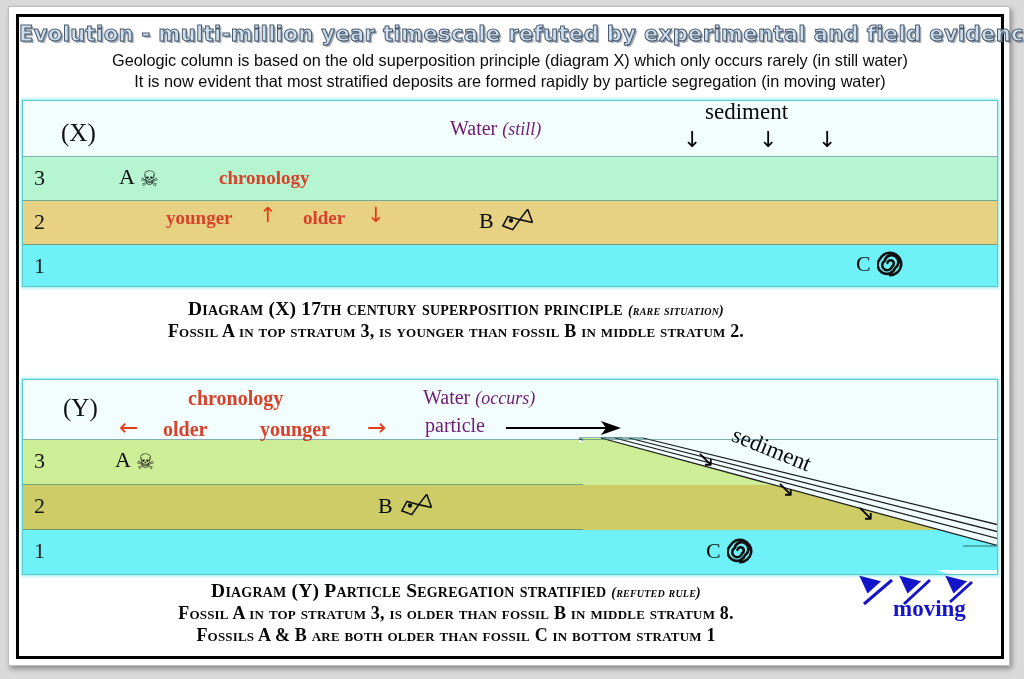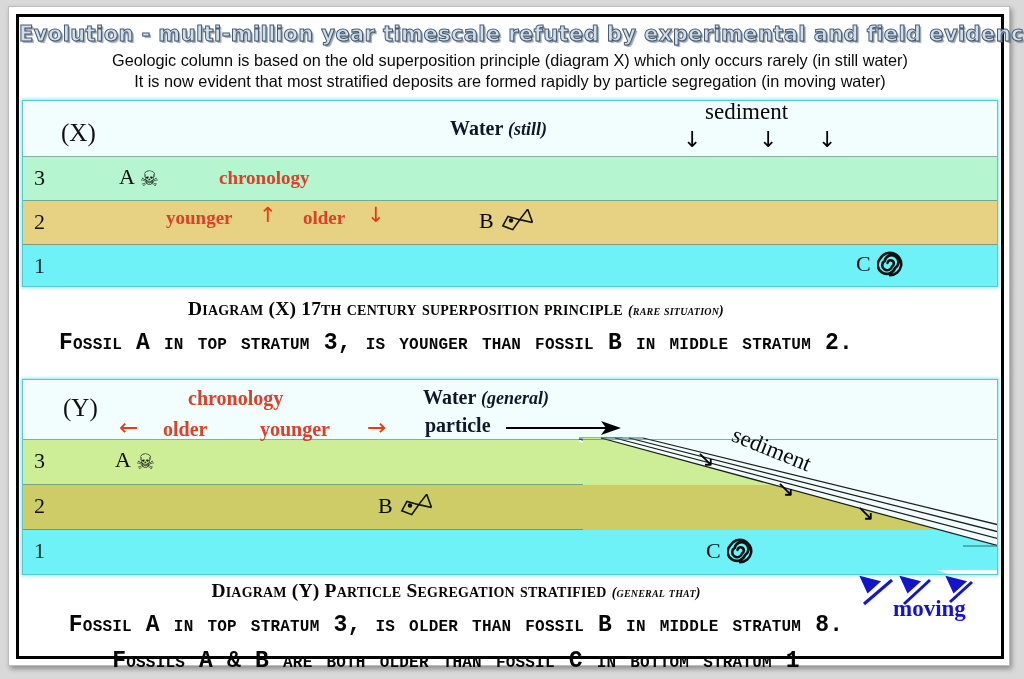--- a/index.html
+++ b/index.html
@@ -85,24 +85,23 @@
   }
 
   .tag-xy{
     position:absolute;
     font-size:25px;color:#111;
     font-family:"Liberation Serif",serif;
   }
 
   .water-label{
     position:absolute;
-    font-size:20px;color:#0f172a;
-    font-family:"Liberation Serif",serif;
-    white-space:nowrap;
-    font-weight:bold;
+    font-size:20px;color:#701a75;
+    font-family:"Liberation Serif",serif;
+    white-space:nowrap;
   }
   .water-label i{font-size:18px;}
 
   .sediment-word{
     position:absolute;
     font-size:23px;color:#0a0a0a;
     font-family:"Liberation Serif",serif;
   }
   .sed-arrow{
     position:absolute;
@@ -146,21 +145,21 @@
 
   
   .caption{
     position:absolute;
     width:874px;left:19px;
     text-align:center;
     font-family:"Liberation Serif",serif;
     color:#070707;
   }
   .cap-line1{font-size:19.5px;font-weight:bold;font-variant:small-caps;letter-spacing:.2px;}
-  .cap-line{font-size:23px;font-weight:bold;font-variant:small-caps;letter-spacing:.2px;margin-top:10px;font-family:Liberation Mono, monospace;}
+  .cap-line{font-size:18px;font-weight:bold;font-variant:small-caps;letter-spacing:.2px;margin-top:1px;}
   .cap-paren{font-size:14px;font-style:italic;font-variant:small-caps;font-weight:bold;}
 
   .capX{top:298px;}
   .capY{top:580px;}
 
   .layers-word{
     position:absolute;
     color:#1414c8;font-weight:bold;font-size:23px;
     font-family:"Liberation Serif",serif;
     left:893px;top:596px;
@@ -308,21 +307,21 @@
     <div class="tag-xy" style="left:40px;top:14px;">(Y)</div>
 
     <div class="red-word" style="left:165px;top:7px;font-size:20px;">chronology</div>
     <div class="red-arrow" style="left:96px;top:36px;font-size:23px;">←</div>
     <div class="red-word" style="left:140px;top:38px;font-size:20px;">older</div>
     <div class="red-word" style="left:237px;top:38px;font-size:20px;">younger</div>
     <div class="red-arrow" style="left:344px;top:36px;font-size:23px;">→</div>
 
     <div class="water-label" style="left:400px;top:6px;">
       <span>Water</span>
-      <i>(general)</i>
+      <i>(occurs)</i>
     </div>
     <div class="water-label" style="left:402px;top:34px;">particle</div>
     <svg class="cur-arrow" style="left:483px;top:38px;" width="115" height="20" viewBox="0 0 115 20">
       <line x1="0" y1="10" x2="103" y2="10" stroke="#000" stroke-width="2.2"></line>
       <polygon points="115,10 95,3 100,10 95,17" fill="#000"></polygon>
     </svg>
 
     <div class="sediment-word" style="left:715px;top:42px;transform:rotate(22deg);transform-origin:left top;">sediment</div>
     <div class="sed-arrow" style="left:673px;top:68px;">↘</div>
     <div class="sed-arrow" style="left:753px;top:98px;">↘</div>
@@ -357,21 +356,21 @@
         <svg width="26" height="26" viewBox="0 0 26 26">
           <path d="M13 24.2a11.2 11.2 0 1 0-9.8-16.6 9 9 0 1 0 14.9 9.4 6.9 6.9 0 1 0-10.4-7.1 5 5 0 1 0 7.4 5.4 3.2 3.2 0 1 0-4.6-3.4" fill="none" stroke="#111" stroke-width="2.6" stroke-linecap="round"></path>
         </svg>
       </span>
     </div>
   </div>
 
   <div class="caption capY">
     <div class="cap-line1">
       <span>Diagram (Y) Particle Segregation stratified</span>
-      <span class="cap-paren">(general that)</span>
+      <span class="cap-paren">(refuted rule)</span>
     </div>
     <div class="cap-line">Fossil A in top stratum 3, is older than fossil B in middle stratum 8.</div>
     <div class="cap-line">Fossils A &amp; B are both older than fossil C in bottom stratum 1</div>
   </div>
 
   <svg style="position:absolute;left:852px;top:574px;" width="130" height="32" viewBox="0 0 130 32">
     <g stroke="#1414c8" stroke-width="3" fill="#1414c8">
       <line x1="12" y1="30" x2="40" y2="6"></line>
         <polygon points="10,4 26,8 16,17"></polygon>
       <line x1="52" y1="30" x2="78" y2="6"></line>

